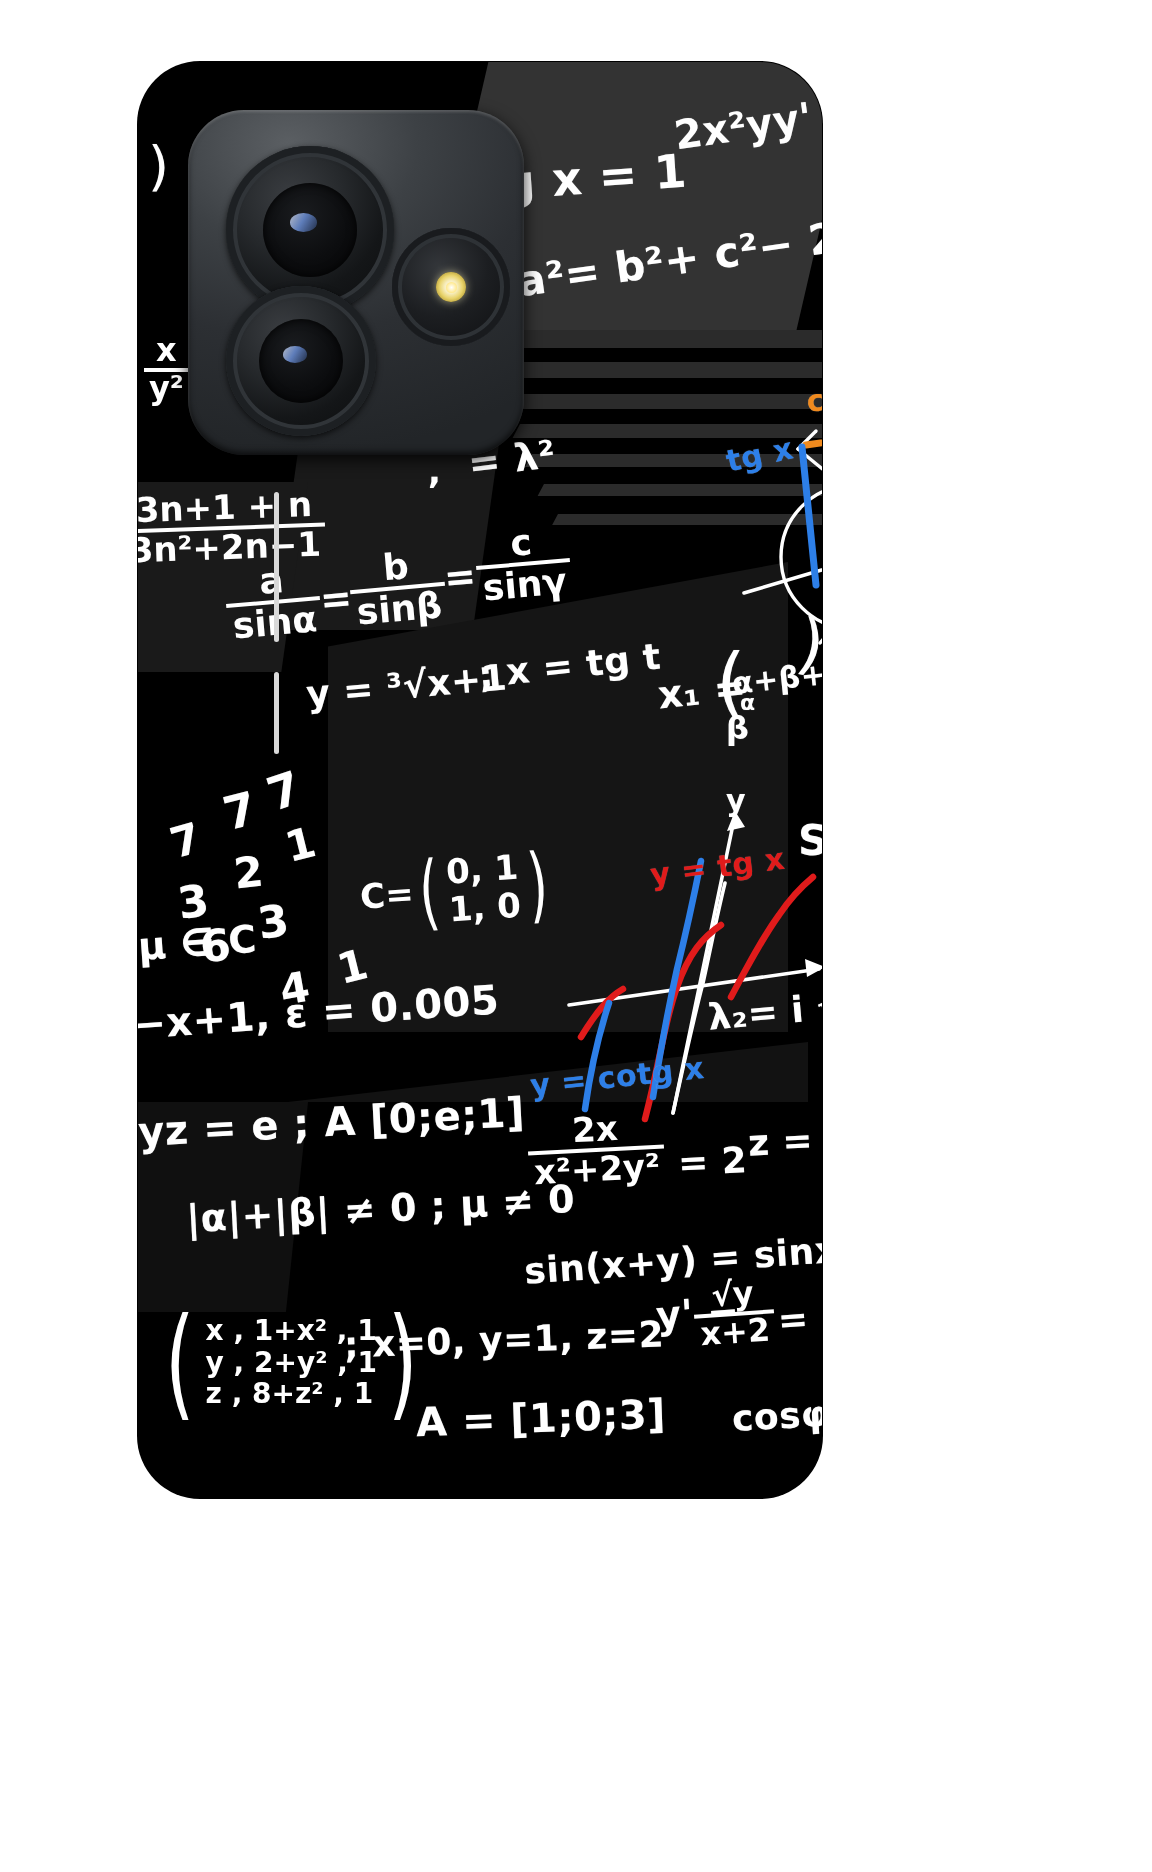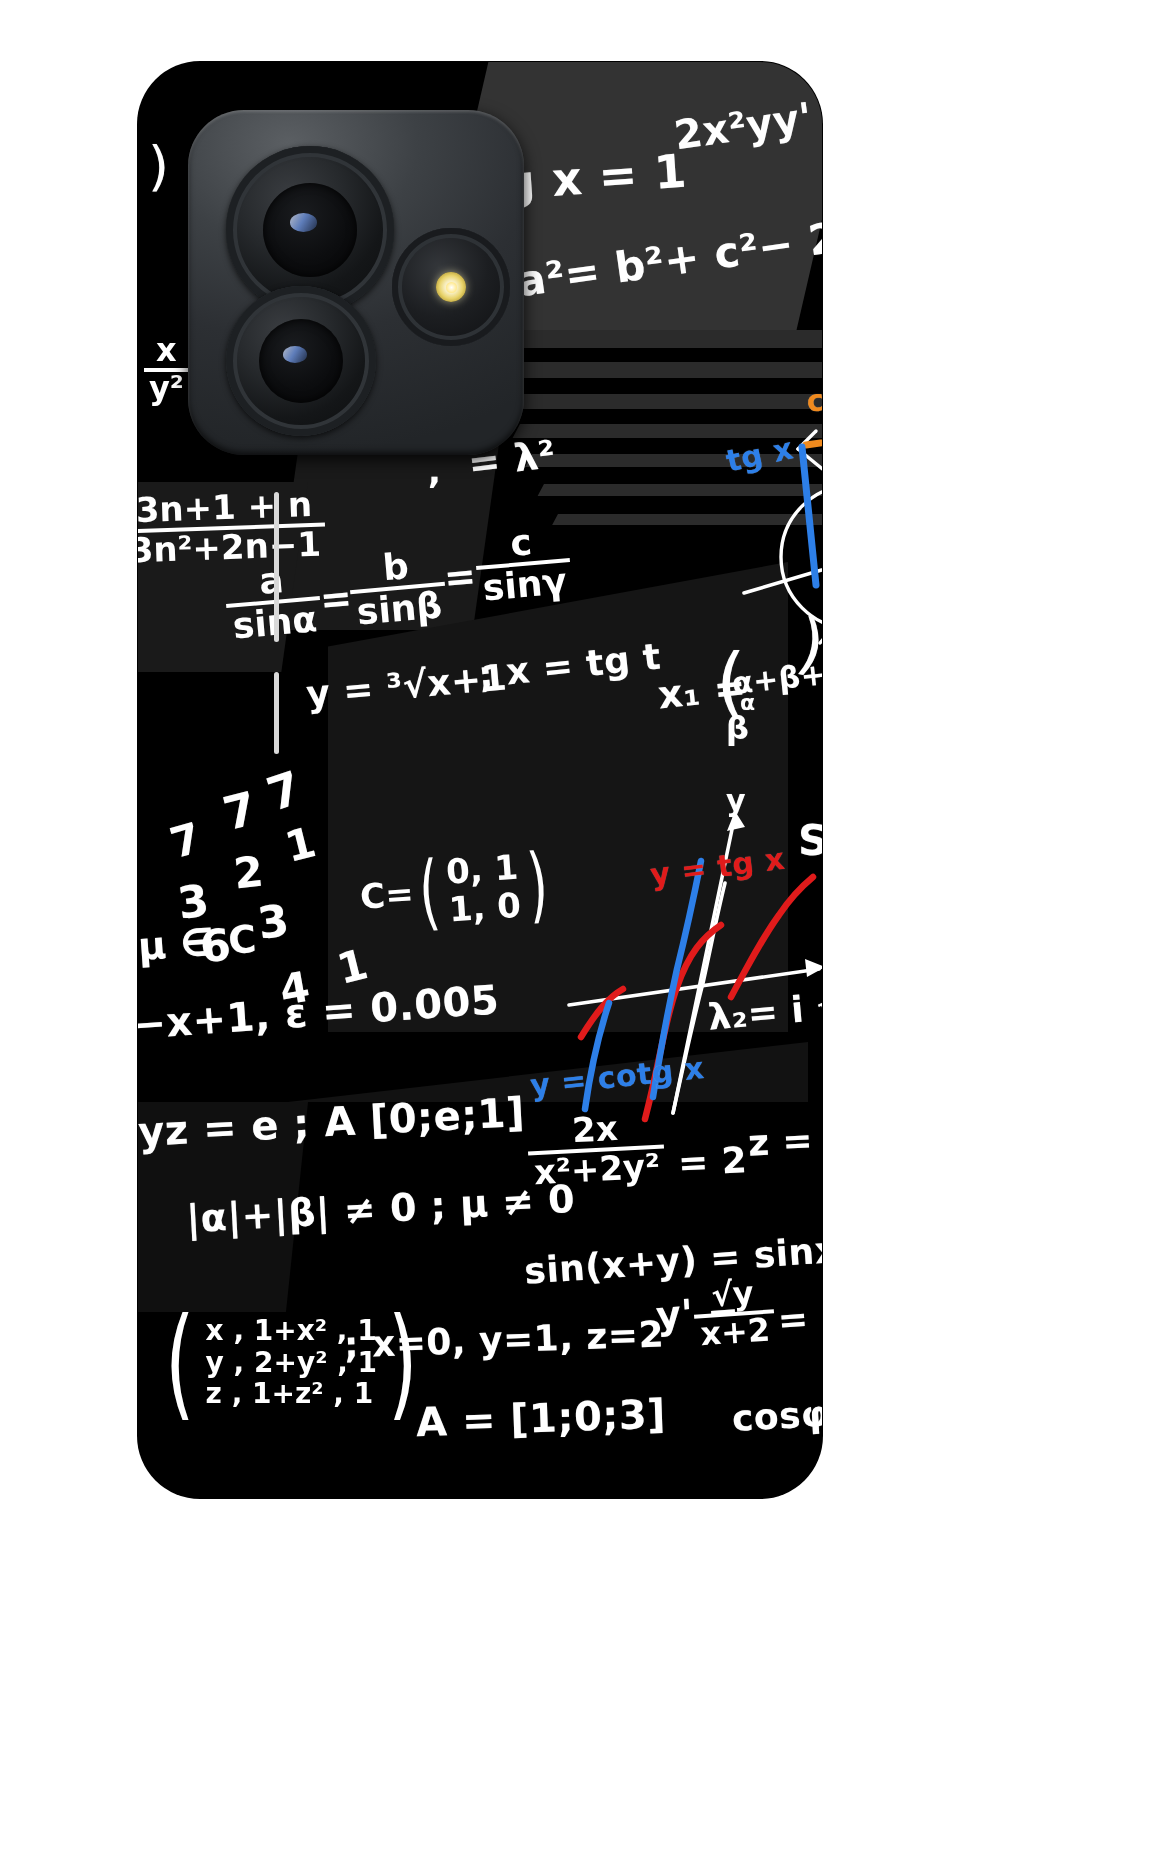--- a/index.html
+++ b/index.html
@@ -305,21 +305,21 @@
 
     <div class="hw" style="left:48px; top:1128px; font-size:38px; transform:rotate(-3deg);">|α|+|β| ≠ 0 ; μ ≠ 0</div>
 
     <div class="hw" style="left:386px; top:1178px; font-size:36px; transform:rotate(-4deg);">sin(x+y) = sinx cos</div>
 
     <div class="matx" style="left:18px; top:1232px; font-size:28px;">
       <span class="brk" style="font-size:122px;">(</span>
       <span class="rows">
         <span style="display:block">x , 1+x² , 1</span>
         <span style="display:block">y , 2+y² , 1</span>
-        <span style="display:block">z , 1+z² , 1</span>
+        <span style="display:block">z , 8+z² , 1</span>
       </span>
       <span class="brk" style="font-size:122px;">)</span>
     </div>
     <div class="hw" style="left:206px; top:1260px; font-size:36px; transform:rotate(-2deg);">; x=0, y=1, z=2</div>
 
     <div class="hw" style="left:518px; top:1232px; font-size:38px; transform:rotate(-4deg);">y' −</div>
     <div class="frac" style="left:556px; top:1216px; font-size:32px; transform:rotate(-4deg);">
       <span class="num">√y</span>
       <span class="den">x+2</span>
     </div>

